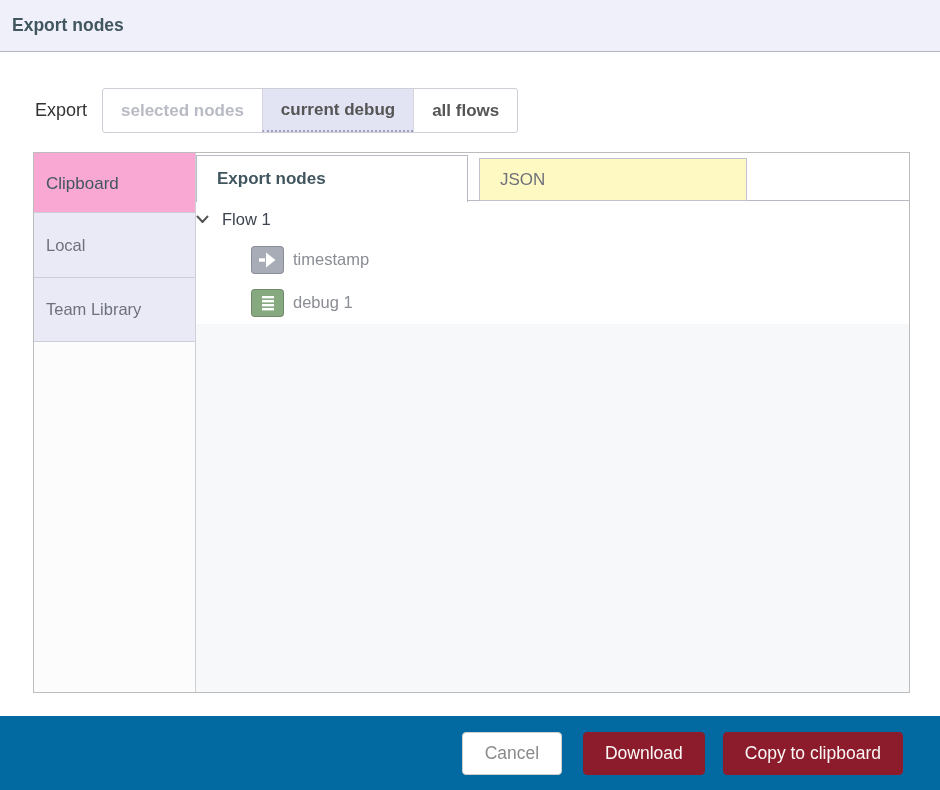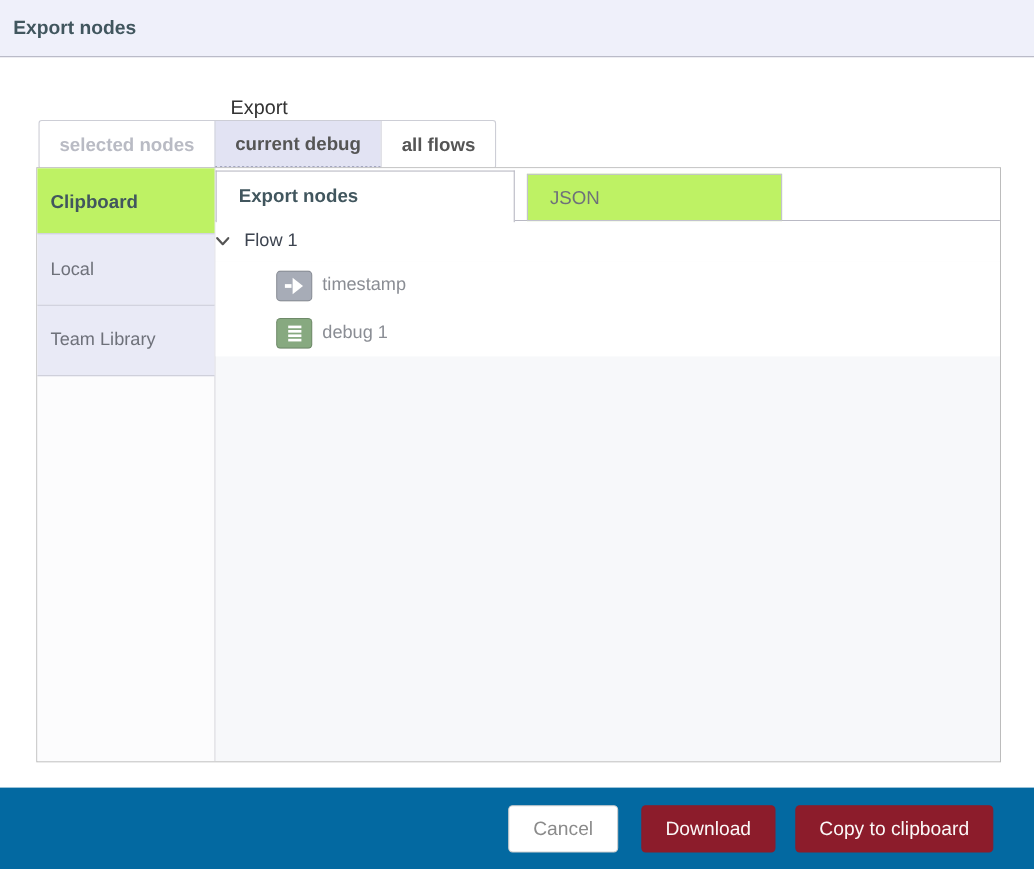--- a/index.html
+++ b/index.html
@@ -6,48 +6,48 @@
   html,body { width:940px; height:790px; background:#ffffff;
     font-family:"Liberation Sans", sans-serif; overflow:hidden; }
   .stage { position:relative; width:940px; height:790px; background:#ffffff; }
 
   
   .dlg-header { position:absolute; top:0; left:0; width:940px; height:52px;
     background:#eff0fa; border-bottom:1px solid #b4b5c3; display:flex; align-items:center; }
   .dlg-title { padding-left:12px; font-size:17.5px; font-weight:bold; color:#41565e; }
 
   
-  .export-row { position:absolute; top:88px; left:35px; display:flex; align-items:center;flex-direction:column; }
+  .export-row { position:absolute; top:88px; left:35px; display:flex; align-items:center; }
   .export-label { font-size:18px; color:#333; margin-right:15px; }
   .btn-group { display:inline-flex; border:1px solid #cdced6; border-radius:3px; background:#fff; height:45px; }
   .btn-group .tog { border:none; background:transparent; font-family:inherit;
     font-size:17px; color:#555; padding:0 18px; height:100%; cursor:pointer;font-weight:bold; }
   .btn-group .tog + .tog { border-left:1px solid #d4d5dd; }
   .tog.disabled { color:#b9bbc4; }
   .tog.selected { background:#e2e3f3; border-bottom:2px dotted #9ea0bb; }
 
   
   .lib-box { position:absolute; left:33px; top:152px; width:877px; height:541px;
     border:1px solid #bcbcbc; background:#fff; }
   .lib-sidebar { position:absolute; left:0; top:0; bottom:0; width:162px;
     border-right:1px solid #cfcfd6; background:#fcfcfd; }
-  .lib-sidebar-header { padding:21px 0 18px 12px; font-size:17px; font-weight:bold; color:#41565e; background:#bef264; height:59px; }
+  .lib-sidebar-header { padding:21px 0 18px 12px; font-size:17px; font-weight:normal; color:#41565e; background:#f9a8d4; height:59px; }
   .side-item { height:65px; background:#e9eaf6; border-top:1px solid #cdced9;
     display:flex; align-items:center; padding-left:12px;
     font-size:16.5px; color:#6e717a; cursor:pointer; }
   .side-item:last-child { border-bottom:1px solid #cdced9; }
 
   .lib-main { position:absolute; left:162px; top:0; right:0; bottom:0; }
   .tab-bar { position:absolute; left:0; top:0; right:0; height:48px; border-bottom:1px solid #b9b9c4; background:#fff; }
   .tab { position:absolute; display:flex; align-items:center; padding-left:20px;
     font-size:17px; cursor:pointer; }
   .tab-active { left:0; top:2px; height:47px; width:272px; background:#fff;
     border:1px solid #b9b9c4; border-bottom:none; z-index:2;
     font-weight:bold; color:#41565e; }
-  .tab-inactive { left:283px; top:5px; height:43px; width:232px; background:#bef264;
+  .tab-inactive { left:283px; top:5px; height:43px; width:268px; background:#fef9c3;
     border:1px solid #c2c2ce; color:#6e717a; z-index:1; }
 
   .tree { position:absolute; left:0; top:48px; right:0; bottom:0; background:#f7f8fa; }
   .tree-row { display:flex; align-items:center; background:#fff; cursor:pointer; }
   .row-flow { height:37px; }
   .flow-label { margin-left:13px; font-size:16.5px; color:#3d4450; }
   .chev { width:13px; height:9px; display:block; }
   .row-node { height:43px; padding-left:55px;text-align:right; }
   .node-icon { width:33px; height:28px; border-radius:4px; border:1px solid rgba(0,0,0,0.18);
     display:flex; align-items:center; justify-content:center; }

